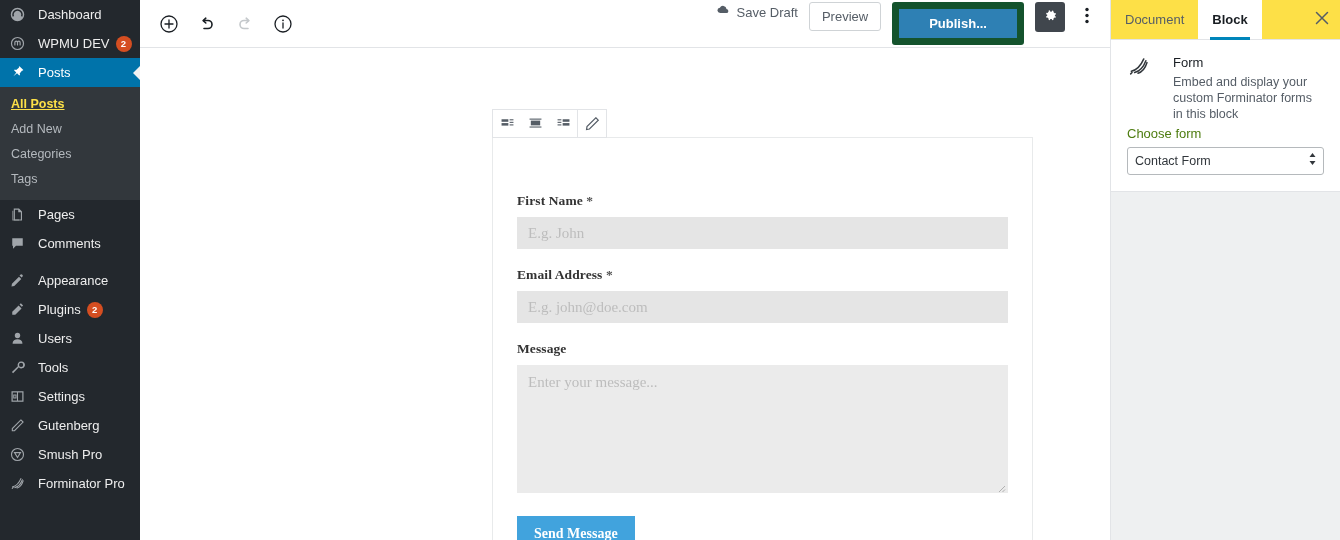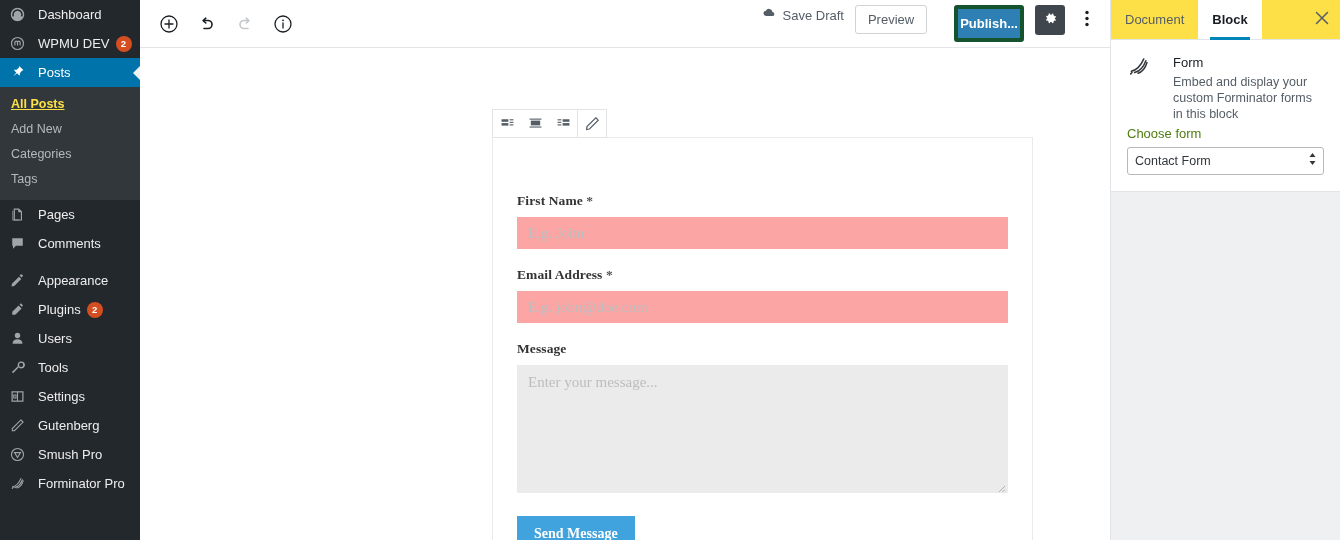--- a/index.html
+++ b/index.html
@@ -82,24 +82,23 @@
     font-size: 13px; color: #555d66; cursor: pointer;
   }
   .btn-preview {
     font-size: 13px; color: #555d66; background: #fff;
     border: 1px solid #cfd3d6; border-radius: 3px;
     padding: 6px 12px; cursor: pointer;
     font-family: "Liberation Sans", sans-serif;
   }
   .btn-publish {
     font-size: 13px; font-weight: bold; color: #fff;
-    background: #2e80b4; border: 4px solid #14532d; border-radius: 3px;
-    padding: 7px 2px; cursor: pointer;
+    background: #2e80b4; border: 7px solid #14532d; border-radius: 3px;
+    padding: 7px 30px; cursor: pointer;
     font-family: "Liberation Sans", sans-serif;
-    margin-left: 16px;
   }
   .btn-gear {
     width: 30px; height: 30px; border-radius: 3px;
     background: #40464d; border: none; color: #fff;
     display: flex; align-items: center; justify-content: center;
     cursor: pointer;
   }
   .btn-kebab {
     width: 22px; height: 30px; background: none; border: none;
     display: flex; align-items: center; justify-content: center;
@@ -130,21 +129,21 @@
   }
   .form-inner { padding: 55px 24px 0 24px; }
 
   .f-label {
     font-family: Liberation Serif, serif;
     font-size: 13.5px; font-weight: bold; color: #333333;
     margin-bottom: 8px; letter-spacing: .1px;
   }
   .f-label .req { color: #555; font-weight: bold; }
   .f-input {
-    width: 100%; height: 32px; background: #fca5a5;
+    width: 100%; height: 32px; background: #e5e5e5;
     border: none; outline: none;
     font-family: "Liberation Serif", serif; font-size: 15px;
     color: #555; padding: 0 11px;
   }
   .f-input::placeholder { color: #bdbdbd; }
   .f-field { margin-bottom: 18px; }
   .ta-wrap { position: relative; }
   .f-textarea {
     width: 100%; height: 128px; background: #ebebeb;
     border: none; outline: none; resize: none;

